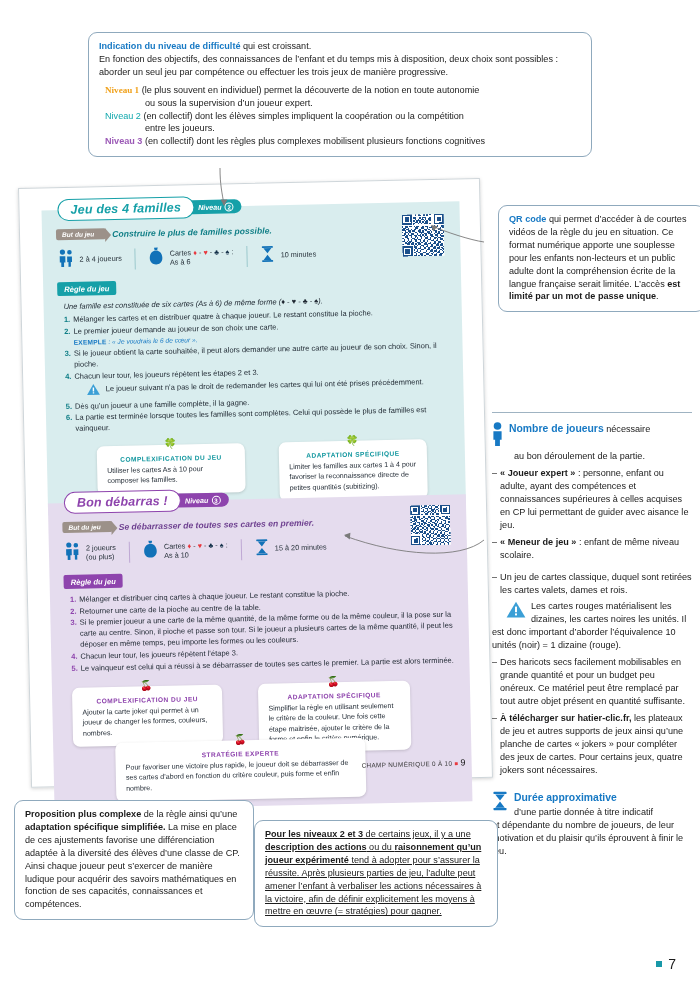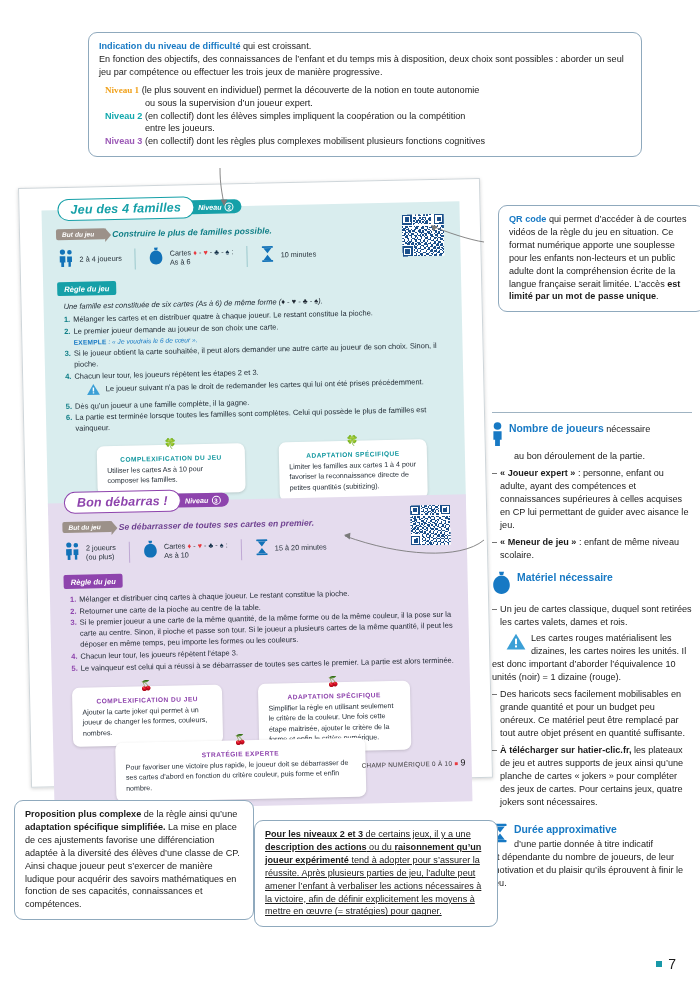--- a/index.html
+++ b/index.html
@@ -20,25 +20,25 @@
     background: #ffffff;
     padding: 7px 9px 8px 10px;
     font-size: 9.1px;
     line-height: 1.42;
     color: #1b1b1b;
   }
   .callout b, .callout strong { font-weight: bold; }
   .blue { color: #1779c4; font-weight: bold; }
 
   
-  #top-callout { left: 88px; top: 32px; width: 554px; }
+  #top-callout { left: 88px; top: 32px; width: 504px; }
   #top-callout .lvl-line { margin-left: 6px; text-indent: -6px; padding-left: 6px; }
   #top-callout .indent { display: block; padding-left: 40px; }
   .lv1 { color: #f0a11b; font-weight: bold; font-family: Liberation Serif, serif; }
-  .lv2 { color: #11a8ad; font-weight: bold; margin-top: 24px; }
+  .lv2 { color: #11a8ad; font-weight: normal; margin-top: 24px; }
   .lv3 { color: #9b59b6; font-weight: bold; }
   .gap { height: 5px; }
 
   
   #sheet {
     position: absolute;
     left: 18px; top: 188px;
     width: 462px; height: 600px;
     background: #ffffff;
     border: 1px solid #cfd6da;
@@ -539,29 +539,20 @@
         <span class="rc-dash">–</span>
         <span><b>« Joueur expert »</b><span> : personne, enfant ou adulte, ayant des compétences et connaissances supérieures à celles acquises en CP lui permettant de guider avec aisance le jeu.</span></span>
       </div>
       <div class="rc-item">
         <span class="rc-dash">–</span>
         <span><b>« Meneur de jeu »</b><span> : enfant de même niveau scolaire.</span></span>
       </div>
     </div>
 
     <div class="rc-block">
-      <div class="rc-head">
-        <span>
-          <svg width="19" height="24" viewBox="0 0 19 24" fill="#1779c4">
-              <path d="M7 0.8h5l-.8 3.2H7.8z"></path>
-              <path d="M9.5 4.6c4.7 0 8.3 4.3 8.3 9.5s-3.6 9-8.3 9-8.3-3.8-8.3-9 3.6-9.5 8.3-9.5z"></path>
-            </svg>
-        </span>
-        <span class="rc-title">Matériel nécessaire</span>
-      </div>
       <div class="rc-item">
         <span class="rc-dash">–</span>
         <span>Un jeu de cartes classique, duquel sont retirées les cartes valets, dames et rois.</span>
       </div>
       <div style="margin-top:3px;">
         <span class="warn-inline">
           <svg width="20" height="17" viewBox="0 0 20 17">
               <path d="M10 0.8 19.4 16.4H0.6z" fill="#3b9fd6"></path>
               <rect x="9" y="5.6" width="2" height="5.6" fill="#fff"></rect>
               <rect x="9" y="12.4" width="2" height="2" fill="#fff"></rect>

